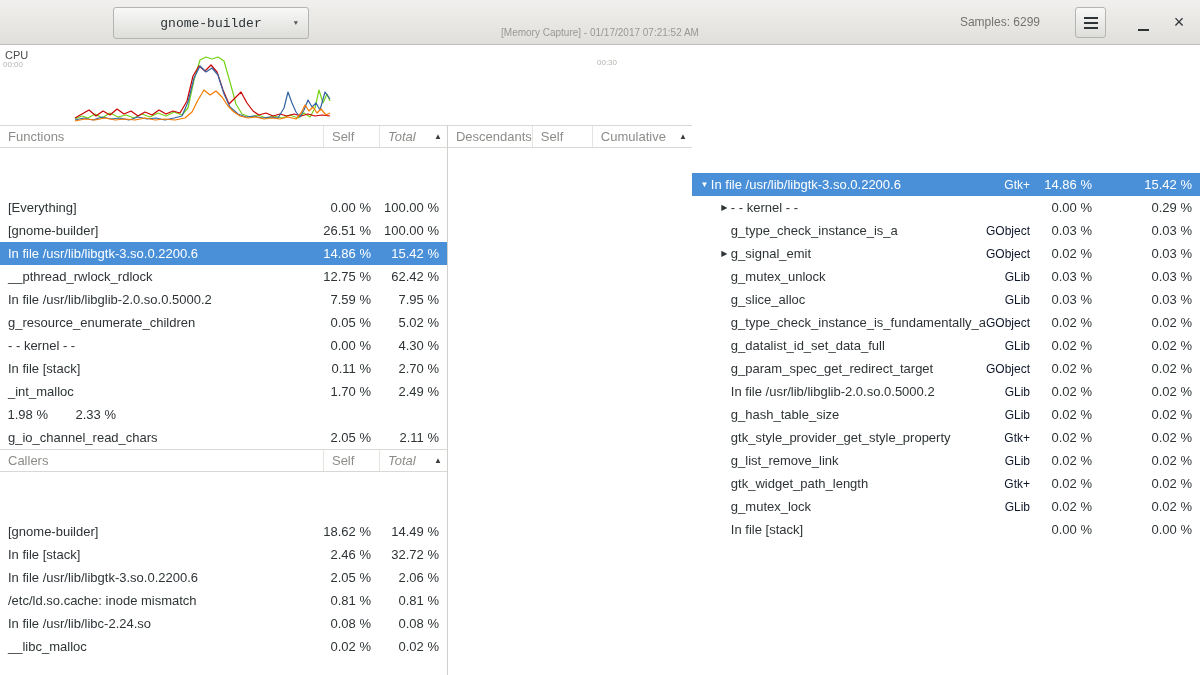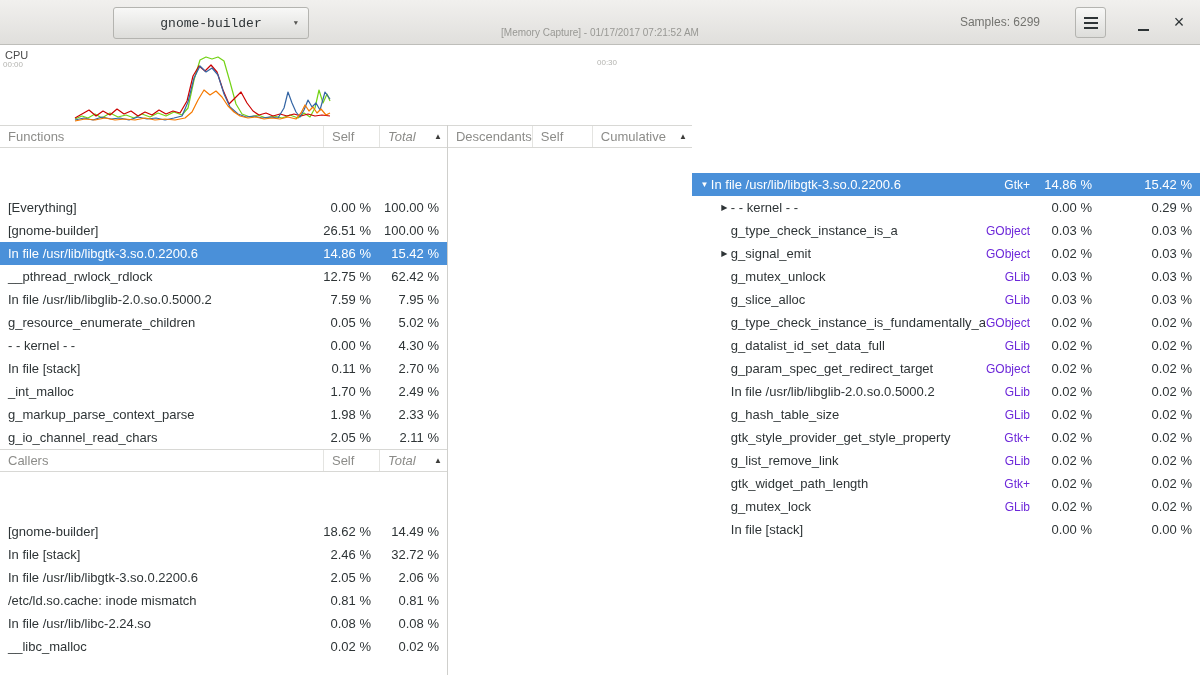--- a/index.html
+++ b/index.html
@@ -62,21 +62,21 @@
   .tbody { overflow:hidden;margin-top:48px; }
   .trow { display:flex; align-items:center; height:23px; font-size:13px; color:#2e3436; white-space:nowrap; }
   .trow .name { flex:1; padding-left:8px; overflow:hidden; }
   .trow .num { width:56px; flex:none; text-align:right; padding-right:8px; }
   .trow .num.total { width:68px; }
   .trow.selected { background:#4a90d9; color:#ffffff; }
 
   .drow { display:flex; align-items:center; height:23px; font-size:13px; color:#2e3436; white-space:nowrap; }
   .drow .expander { width:13px; flex:none; text-align:center; font-size:8px; color:#2e3436; }
   .drow .dname { flex:none; overflow:hidden; }
-  .drow .dcat { flex:1; text-align:right; padding-right:10px; font-size:12px; color:#6d28d9; overflow:hidden; }
+  .drow .dcat { flex:1; text-align:right; padding-right:10px; font-size:12px; color:#0f172a; overflow:hidden; }
   .drow .dself { width:60px; flex:none; text-align:right; padding-right:8px; }
   .drow .dcum { width:100px; flex:none; text-align:right; padding-right:8px; }
   .drow.selected { background:#4a90d9; color:#ffffff; }
   .drow.selected .expander, .drow.selected .dcat { color:#ffffff; }
 </style>
 </head>
 <body>
 
 <div class="window">
 
@@ -169,21 +169,20 @@
               <div class="name">In file [stack]</div>
               <div class="num">0.11 %</div>
               <div class="num total">2.70 %</div>
             </div>
             <div class="trow">
               <div class="name">_int_malloc</div>
               <div class="num">1.70 %</div>
               <div class="num total">2.49 %</div>
             </div>
             <div class="trow">
-              <div class="name">g_markup_parse_context_parse</div>
               <div class="num">1.98 %</div>
               <div class="num total">2.33 %</div>
             </div>
             <div class="trow">
               <div class="name">g_io_channel_read_chars</div>
               <div class="num">2.05 %</div>
               <div class="num total">2.11 %</div>
             </div>
           </div>
       </div>

